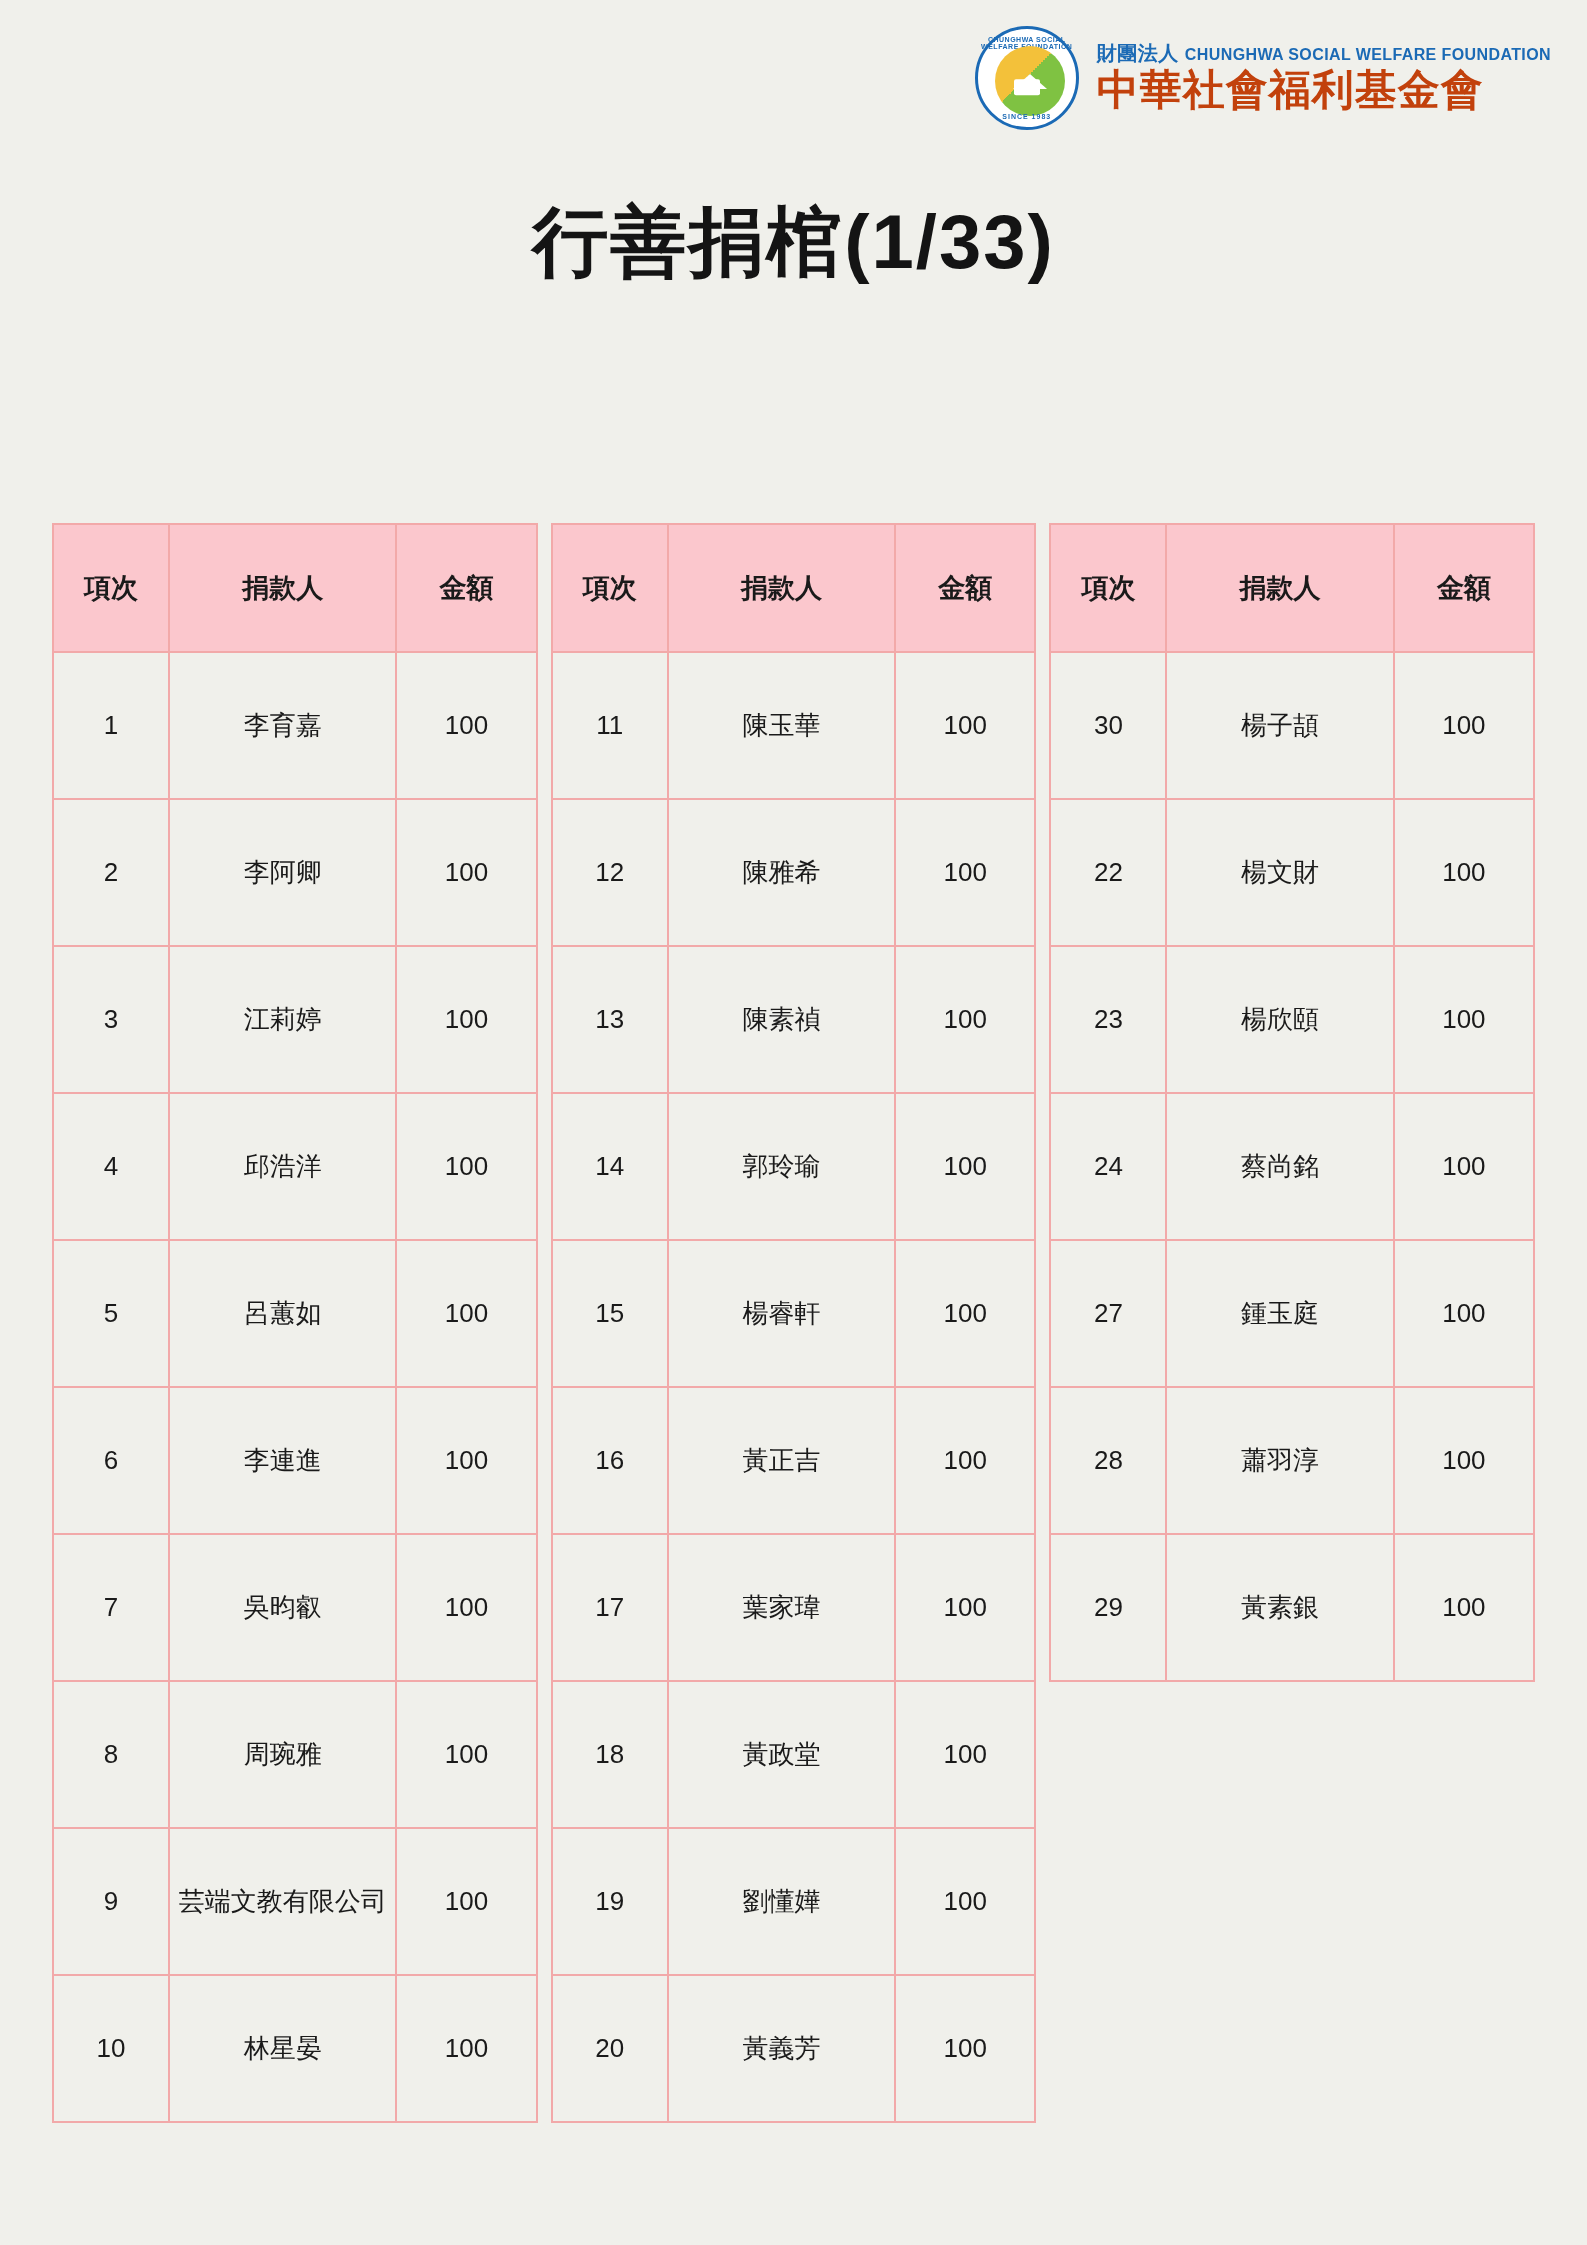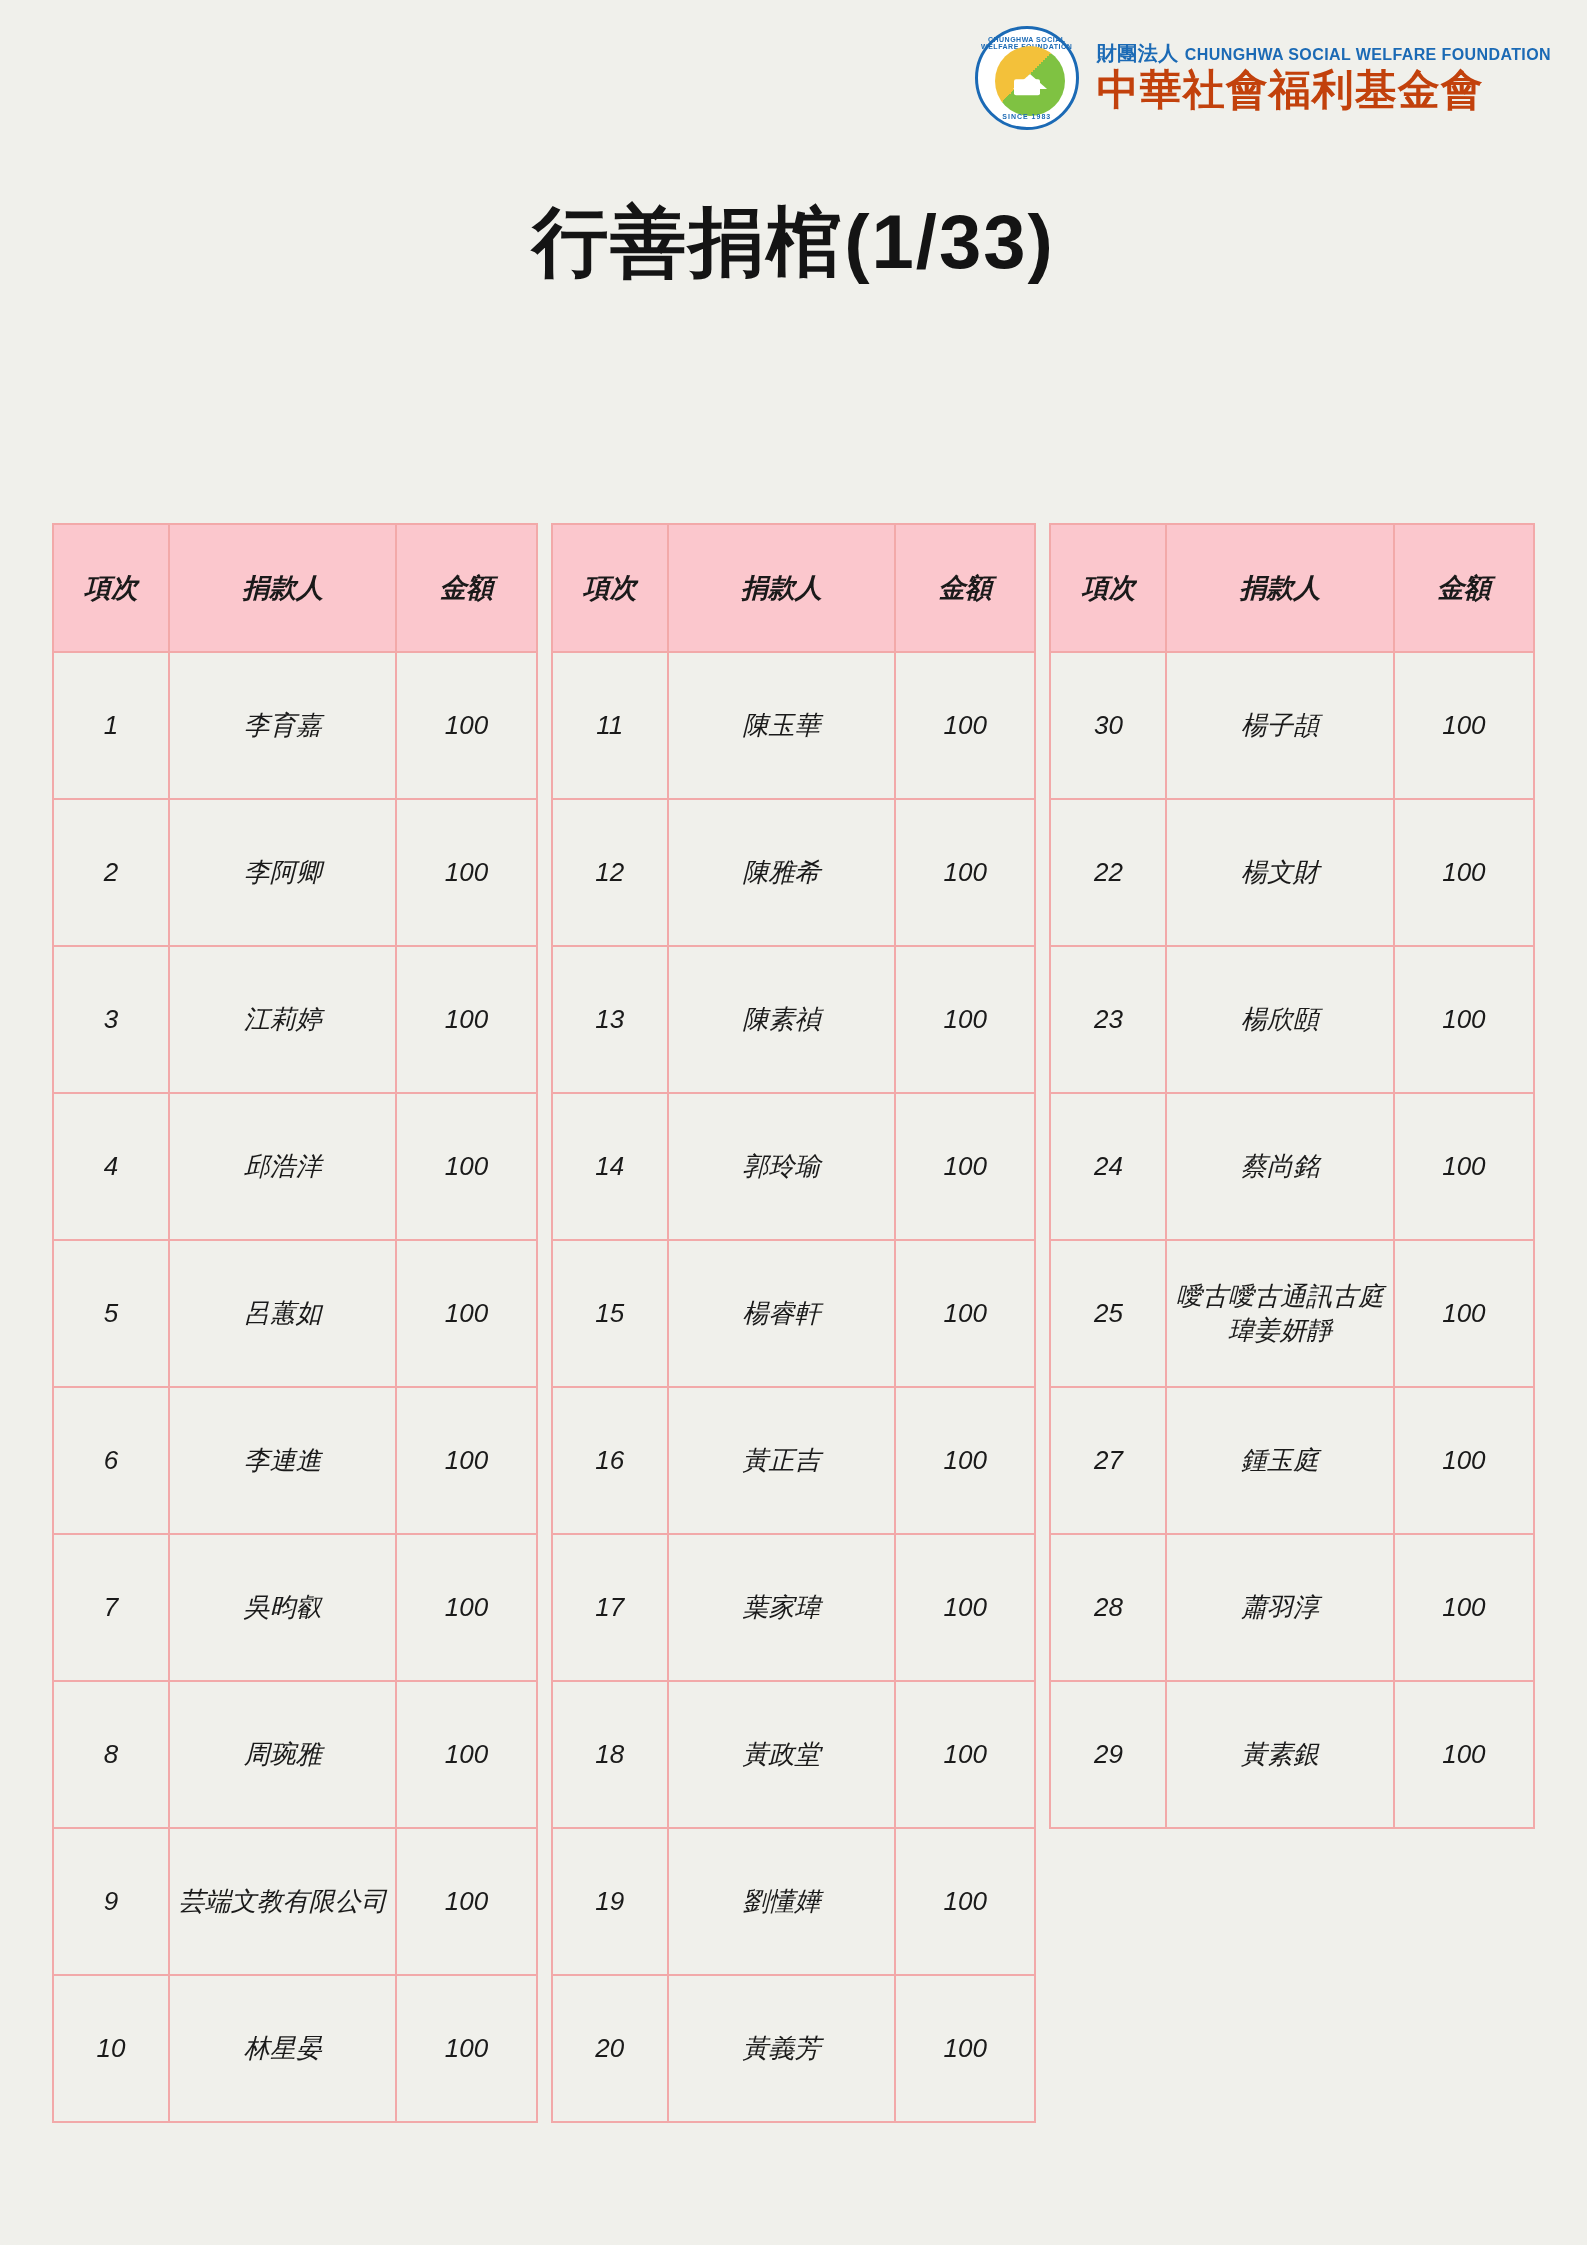--- a/index.html
+++ b/index.html
@@ -131,21 +131,20 @@
 
   
   .tables {
     position: absolute;
     top: 523px;
     left: 52px;
     width: 1483px;
     display: flex;
     gap: 13px;
     align-items: flex-start;
-    font-style: italic;
   }
   .col-table {
     flex: 1 1 0;
     border-collapse: collapse;
     table-layout: fixed;
     background: #f0f0eb;
   }
   .col-table th, .col-table td {
     border: 2px solid #f2a9a9;
     text-align: center;
@@ -340,25 +339,20 @@
           <td>23</td>
           <td class="name-cell">楊欣頤</td>
           <td>100</td>
         </tr>
       <tr>
           <td>24</td>
           <td class="name-cell">蔡尚銘</td>
           <td>100</td>
         </tr>
       <tr>
-          <td>25</td>
-          <td class="name-cell">噯古噯古通訊古庭瑋姜妍靜</td>
-          <td>100</td>
-        </tr>
-      <tr>
           <td>27</td>
           <td class="name-cell">鍾玉庭</td>
           <td>100</td>
         </tr>
       <tr>
           <td>28</td>
           <td class="name-cell">蕭羽淳</td>
           <td>100</td>
         </tr>
       <tr>

